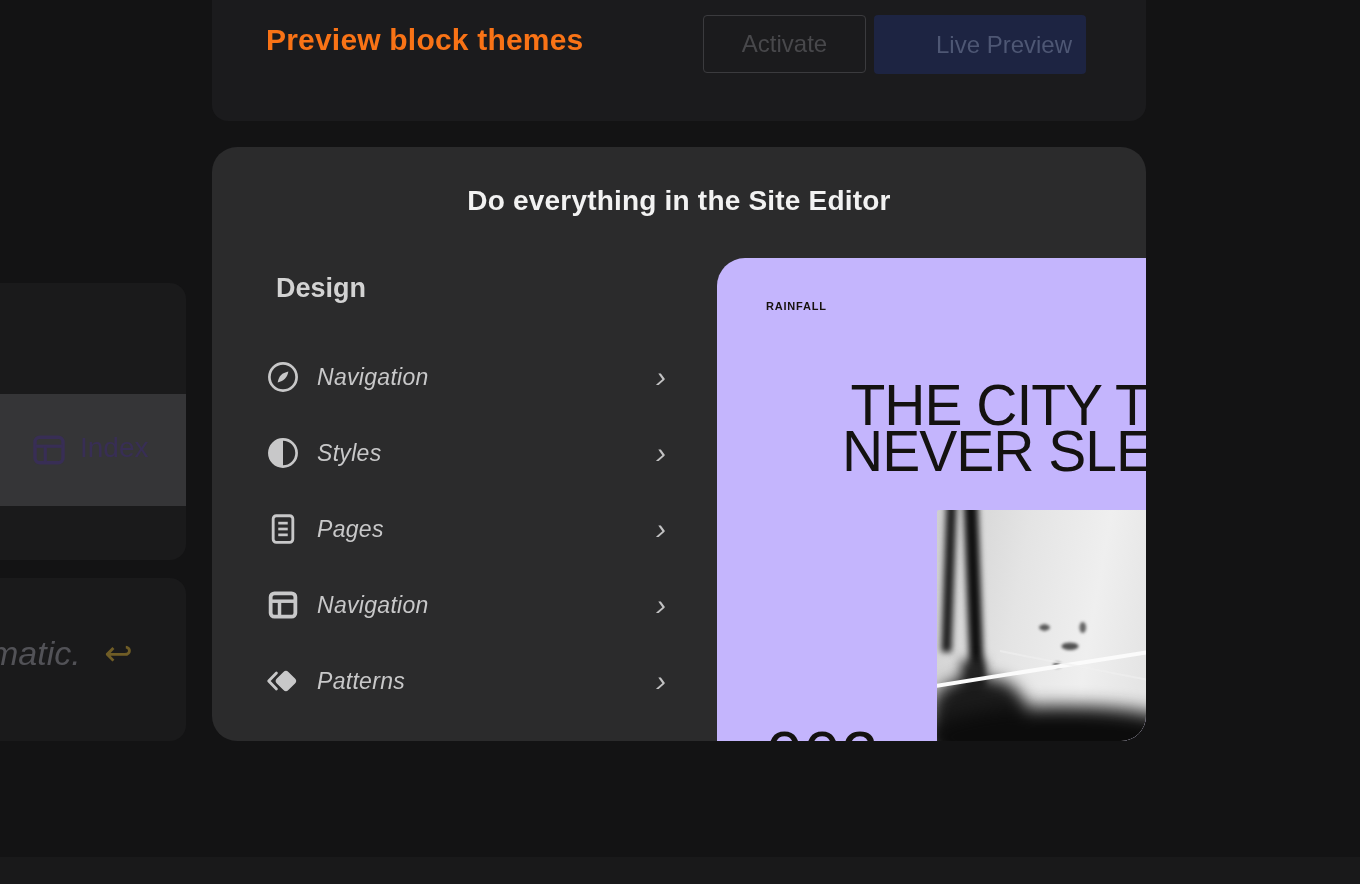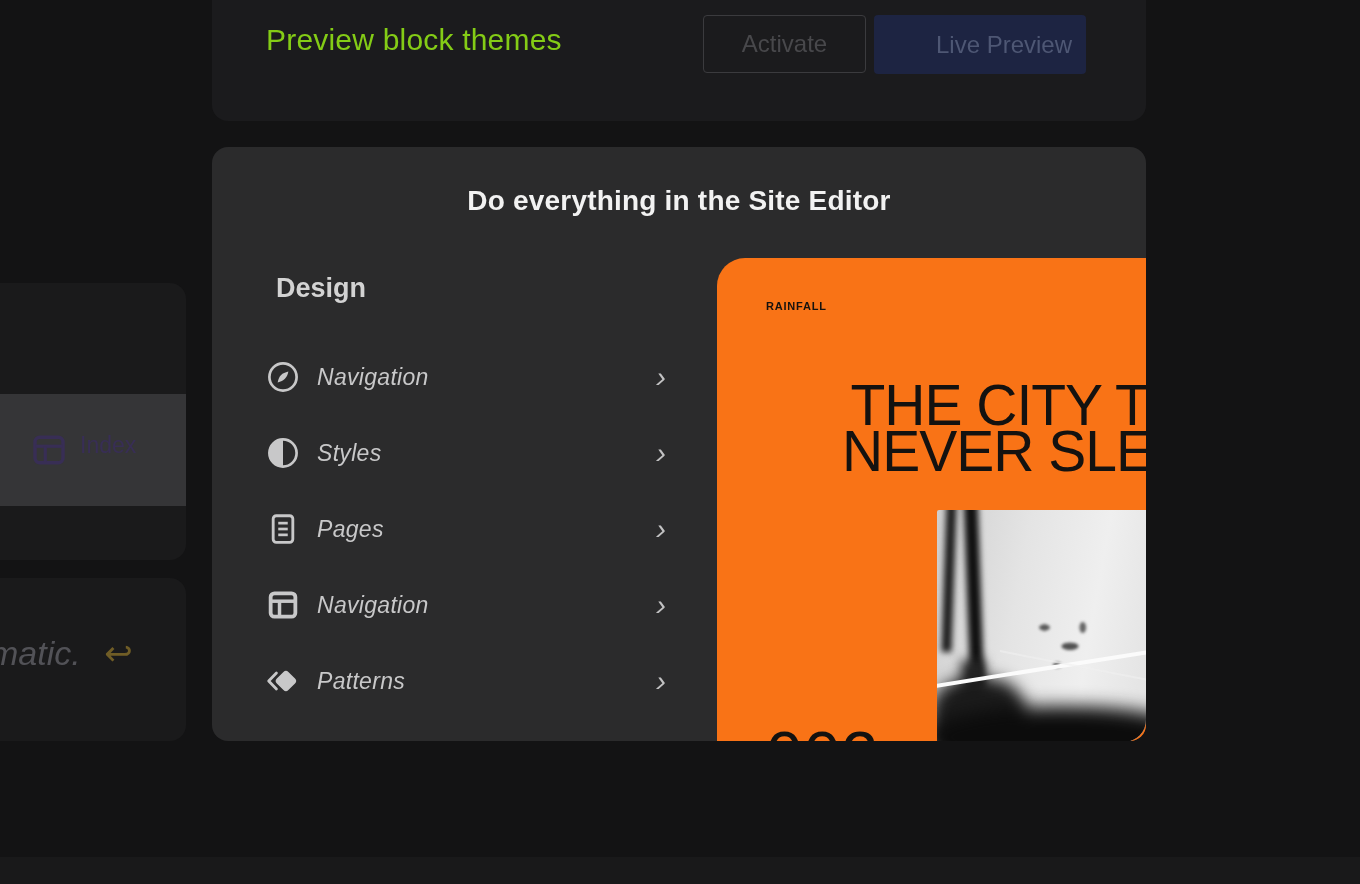--- a/index.html
+++ b/index.html
@@ -6,21 +6,21 @@
   html,body { width:1360px; height:884px; overflow:hidden; }
   body { position:relative; background:#131314; font-family:"Liberation Sans", sans-serif; }
 
   
   .top-card {
     position:absolute; left:212px; top:0; width:934px; height:121px;
     background:#1b1b1d; border-radius:0 0 16px 16px;
   }
   .top-card h1 {
     position:absolute; left:54px; top:23px;
-    font-size:30px; font-weight:normal; color:#84cc16; letter-spacing:.2px;
+    font-size:30px; font-weight:bold; color:#f97316; letter-spacing:.2px;
   }
   .btn-activate {
     position:absolute; left:491px; top:15px; width:163px; height:58px;
     background:transparent; border:1.5px solid #3b3b3e; border-radius:4px;
     color:#48484b; font-size:24px; font-family:Liberation Sans, sans-serif; cursor:pointer;
   }
   .btn-livepreview {
     position:absolute; left:662px; top:15px; width:212px; height:59px;
     background:#1d2442; border:none; border-radius:4px;
     color:#4e5774; font-size:24px; font-family:inherit; cursor:pointer;padding-left:48px;
@@ -29,41 +29,41 @@
   .left-card-a {
     position:absolute; left:-24px; top:283px; width:210px; height:277px;
     background:#1a1a1b; border-radius:16px;
   }
   .index-row {
     position:absolute; left:0; top:111px; width:100%; height:112px;
     background:#353537; cursor:pointer;
   }
   .index-row .tpl-icon { position:absolute; left:57px; top:41px; }
   .index-row span.lbl {
-    position:absolute; left:104px; top:38px; font-size:23px; color:#382e55;
+    position:absolute; left:104px; top:38px; font-size:28px; color:#382e55;
   }
 
   .left-card-b {
     position:absolute; left:-24px; top:578px; width:210px; height:163px;
     background:#1a1a1b; border-radius:16px;
   }
   .tagline {
     position:absolute; left:14px; top:55px; font-size:34px; font-style:italic;
     color:#525257; white-space:nowrap;
   }
   .tagline .arrow { font-style:normal; color:#705d26; font-size:34px; margin-left:14px; }
 
   .bottom-strip {
     position:absolute; left:0; top:857px; width:100%; height:27px; background:#19191a;
   }
 
   
   .modal {
     position:absolute; left:212px; top:147px; width:934px; height:594px;
-    background:#2b2b2c; border-radius:16px; overflow:hidden;
+    background:#2b2b2c; border-radius:25px; overflow:hidden;
   }
   .modal-title {
     position:absolute; left:0; top:38px; width:100%; text-align:center;
     font-size:28px; font-weight:bold; color:#f2f2f2; letter-spacing:.2px;
   }
   .design-heading {
     position:absolute; left:64px; top:126px;
     font-size:27px; font-weight:bold; color:#d3d3d3;
   }
   .menu { position:absolute; left:52px; top:210px; width:402px;font-style:italic; }
@@ -76,21 +76,21 @@
     margin-left:15px; font-size:23px; color:#c8c8c9; letter-spacing:.3px;
   }
   .menu-row .chev {
     position:absolute; right:0; top:50%; transform:translateY(-50%);
     font-size:30px; color:#c2c2c3; font-weight:normal; line-height:1;
   }
 
   
   .preview {
     position:absolute; left:505px; top:111px; right:0; bottom:0;
-    background:#f97316; border-top-left-radius:28px; overflow:hidden;
+    background:#c4b5fd; border-top-left-radius:28px; overflow:hidden;
   }
   .brand {
     position:absolute; left:49px; top:42px;
     font-size:11px; font-weight:bold; color:#17120e; letter-spacing:.8px;
   }
   .headline {
     position:absolute; left:46px; top:124px; width:580px;
     text-align:center; white-space:nowrap;
     font-size:57px; line-height:46px; color:#141210; letter-spacing:-1px;
     font-weight:normal;

